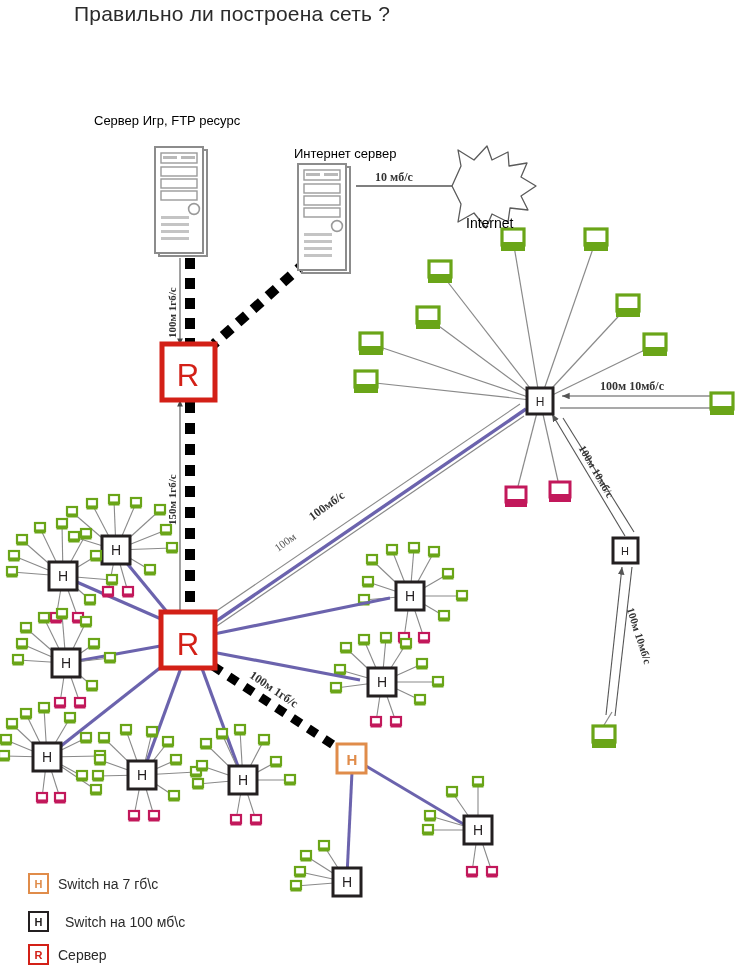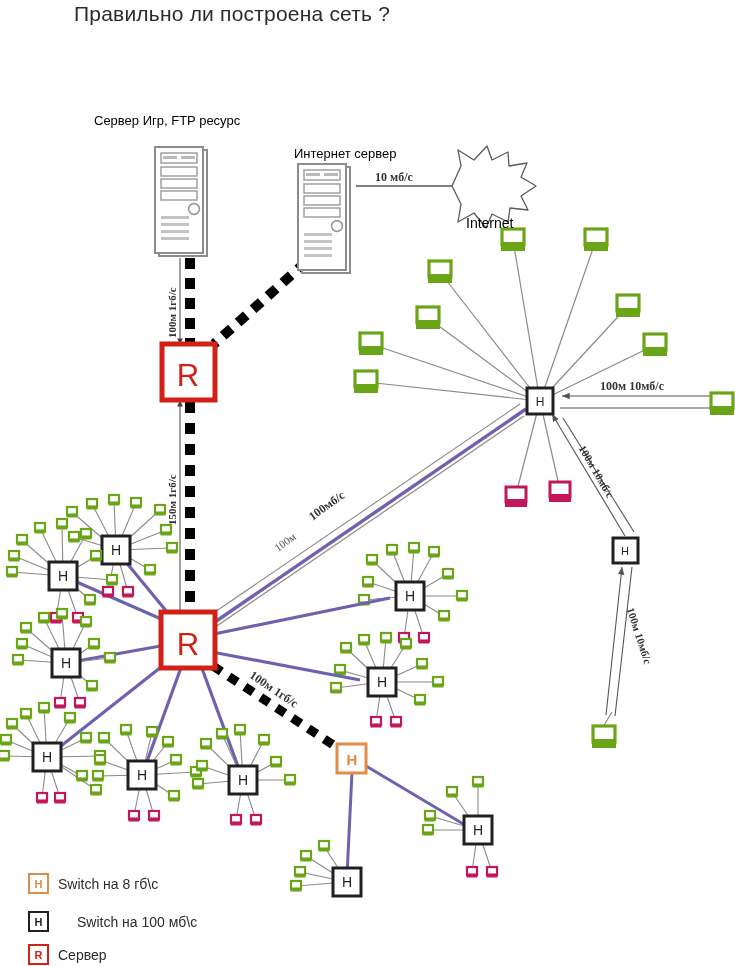--- a/index.html
+++ b/index.html
@@ -485,24 +485,24 @@
   <div class="lbl thin" style="left:272px;top:544px;transform:rotate(-36deg);">100м</div>
 
   <div class="lbl" style="left:600px;top:379px;font-size:12px;">100м  10мб/с</div>
   <div class="lbl" style="left:587px;top:443px;transform:rotate(60deg);font-size:11px;">100м 10мб/с</div>
   <div class="lbl" style="left:636px;top:606px;transform:rotate(72deg);font-size:11px;">100м 10мб/с</div>
 
   <div class="lbl" style="left:255px;top:668px;transform:rotate(34deg);font-size:12px;">100м 1гб/с</div>
 
   <div class="legend-row" style="left:28px;top:873px;">
     <div class="legend-box orange">H</div>
-    <div class="legend-text">Switch на 8 гб\с</div>
+    <div class="legend-text">Switch на 7 гб\с</div>
   </div>
   <div class="legend-row" style="left:28px;top:911px;">
     <div class="legend-box black">H</div>
-    <div class="legend-text" style="margin-left:19px;">Switch на 100 мб\с</div>
+    <div class="legend-text" style="margin-left:7px;">Switch на 100 мб\с</div>
   </div>
   <div class="legend-row" style="left:28px;top:944px;">
     <div class="legend-box red">R</div>
     <div class="legend-text">Сервер</div>
   </div>
 
 </div>
 
 </body></html>

